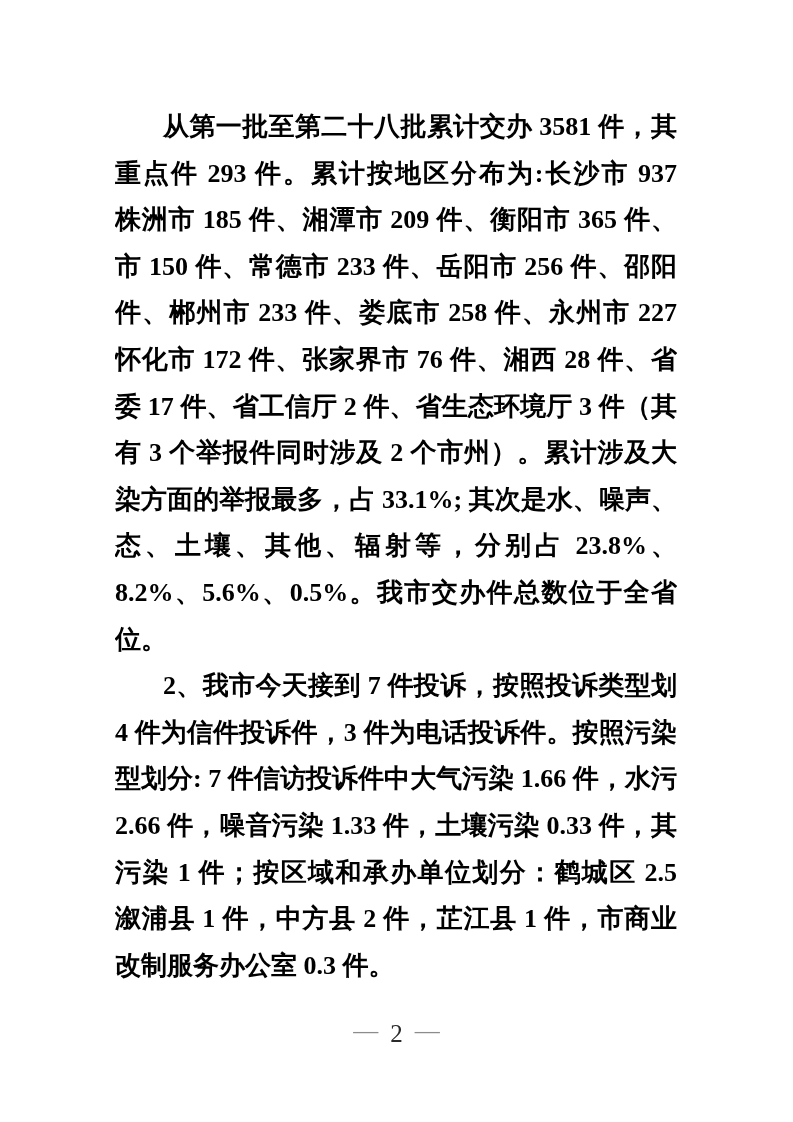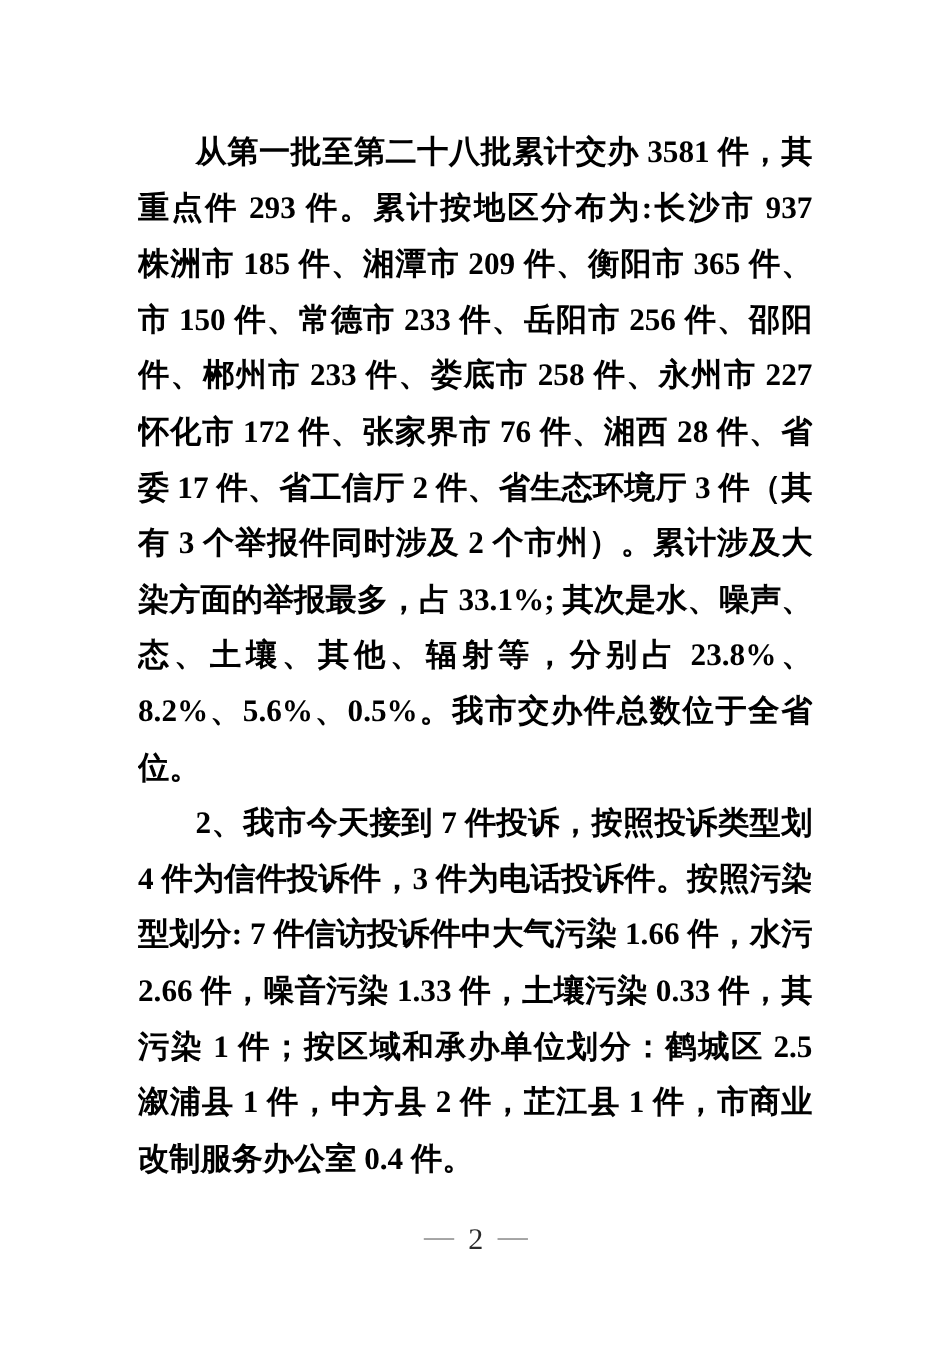--- a/index.html
+++ b/index.html
@@ -82,20 +82,20 @@
     <div class="line">态、土壤、其他、辐射等，分别占 23.8%、19.1%、9.7%、</div>
     <div class="line">8.2%、5.6%、0.5%。我市交办件总数位于全省第 11</div>
     <div class="line para-end">位。</div>
 
     <div class="line indent">2、我市今天接到 7 件投诉，按照投诉类型划分:</div>
     <div class="line">4 件为信件投诉件，3 件为电话投诉件。按照污染类</div>
     <div class="line">型划分: 7 件信访投诉件中大气污染 1.66 件，水污染</div>
     <div class="line">2.66 件，噪音污染 1.33 件，土壤污染 0.33 件，其他</div>
     <div class="line">污染 1 件；按区域和承办单位划分：鹤城区 2.5 件，</div>
     <div class="line">溆浦县 1 件，中方县 2 件，芷江县 1 件，市商业企业</div>
-    <div class="line para-end">改制服务办公室 0.4 件。</div>
+    <div class="line para-end">改制服务办公室 0.3 件。</div>
   </div>
 
   <div class="footer">
     <span class="dash">—</span><span class="page-num">2</span><span class="dash">—</span>
   </div>
 
 </div>
 
 </body></html>

